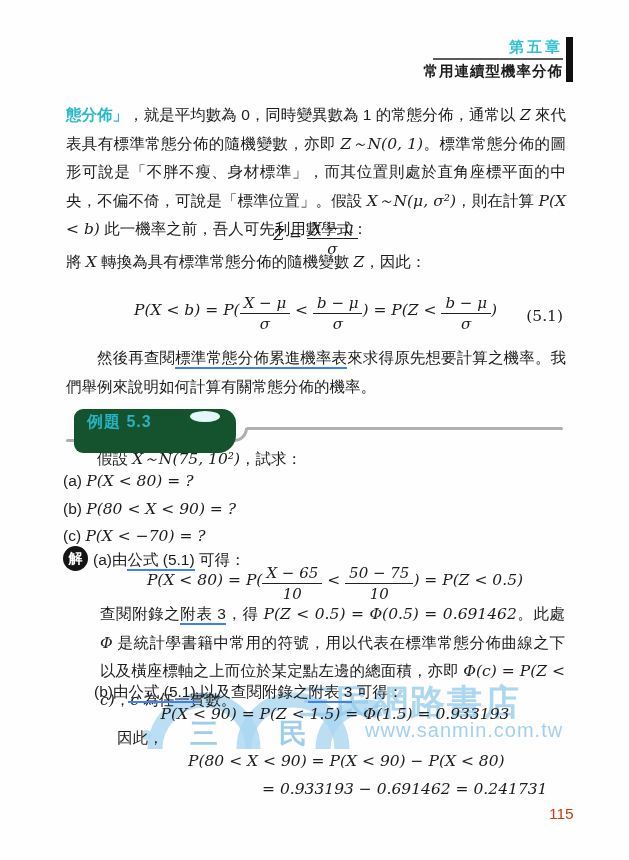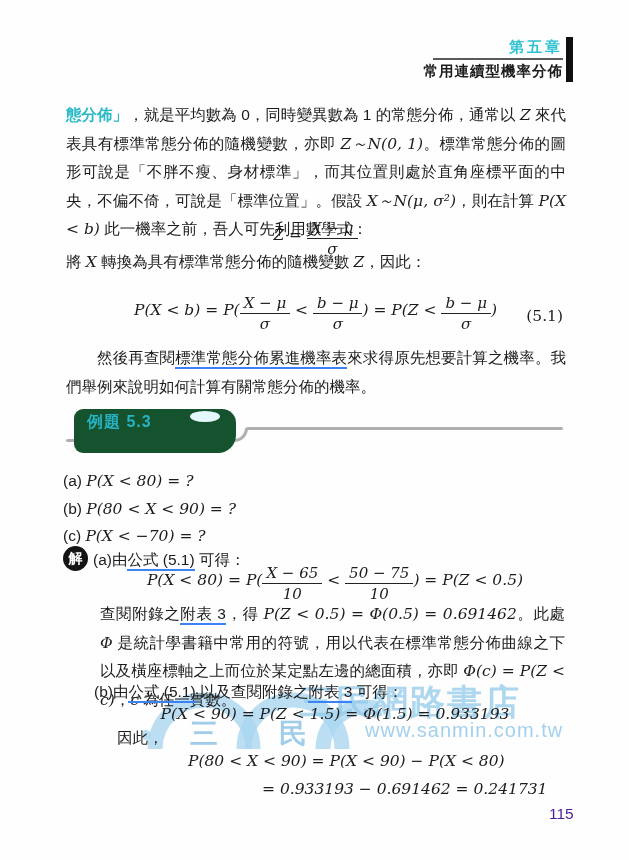--- a/index.html
+++ b/index.html
@@ -51,21 +51,21 @@
     background:#141414;color:#fff;font-size:14px;font-weight:bold;
     display:flex;align-items:center;justify-content:center;z-index:3;}
   
   .wm{position:absolute;left:143px;top:683px;width:420px;height:70px;z-index:1;pointer-events:none;}
   .wm-brand{position:absolute;left:156px;top:-4px;font-family:"DejaVu Serif","Liberation Serif",serif;
     font-size:35px;font-weight:600;color:rgba(146,201,233,0.75);letter-spacing:2px;white-space:nowrap;}
   .wm-url{position:absolute;left:222px;top:36px;font-size:20px;color:rgba(140,198,232,0.8);
     letter-spacing:1px;white-space:nowrap;}
   .wm-logo{position:absolute;left:0;top:2px;}
   
-  .pg-num{position:absolute;left:549px;top:805px;font-size:15.5px;color:#4c1d95;z-index:2;}
+  .pg-num{position:absolute;left:549px;top:805px;font-size:15.5px;color:#c2410c;z-index:2;}
 </style>
 </head>
 <body>
 
 <div class="page">
 
   <div class="wm">
     <svg class="wm-logo" width="235" height="66" viewBox="0 0 235 66">
       <circle cx="3" cy="50" r="5" fill="rgba(170,214,240,0.8)"></circle>
       <path d="M 12 64 A 49 49 0 0 1 110 64" fill="none" stroke="rgba(170,214,240,0.8)" stroke-width="15"></path>
@@ -99,20 +99,21 @@
   <div class="para indent" style="left:66px;top:344px;width:500px;"><span class="s-plain">然後再查閱</span><span class="s-u">標準常態分佈累進機率表</span><span class="s-plain">來求得原先想要計算之機率。我們舉例來說明如何計算有關常態分佈的機率。</span></div>
 
   <div class="ex-tab">
     <div class="ex-tab-blob"></div>
     <div class="ex-label">例題 5.3</div>
   </div>
   <div class="ex-rule-under"></div>
   <div class="ex-curve"></div>
   <div class="ex-rule-right"></div>
 
+  <div class="para indent" style="left:66px;top:445px;width:499px;"><span class="s-plain">假設 </span><span class="s-math">X～N(75, 10²)</span><span class="s-plain">，試求：</span></div>
 
   <div class="line" style="left:63px;top:472px;">
     <span>(a) </span><span class="s-math">P(X &lt; 80) = ?</span>
   </div>
   <div class="line" style="left:63px;top:500px;">
     <span>(b) </span><span class="s-math">P(80 &lt; X &lt; 90) = ?</span>
   </div>
   <div class="line" style="left:63px;top:527px;">
     <span>(c) </span><span class="s-math">P(X &lt; −70) = ?</span>
   </div>

